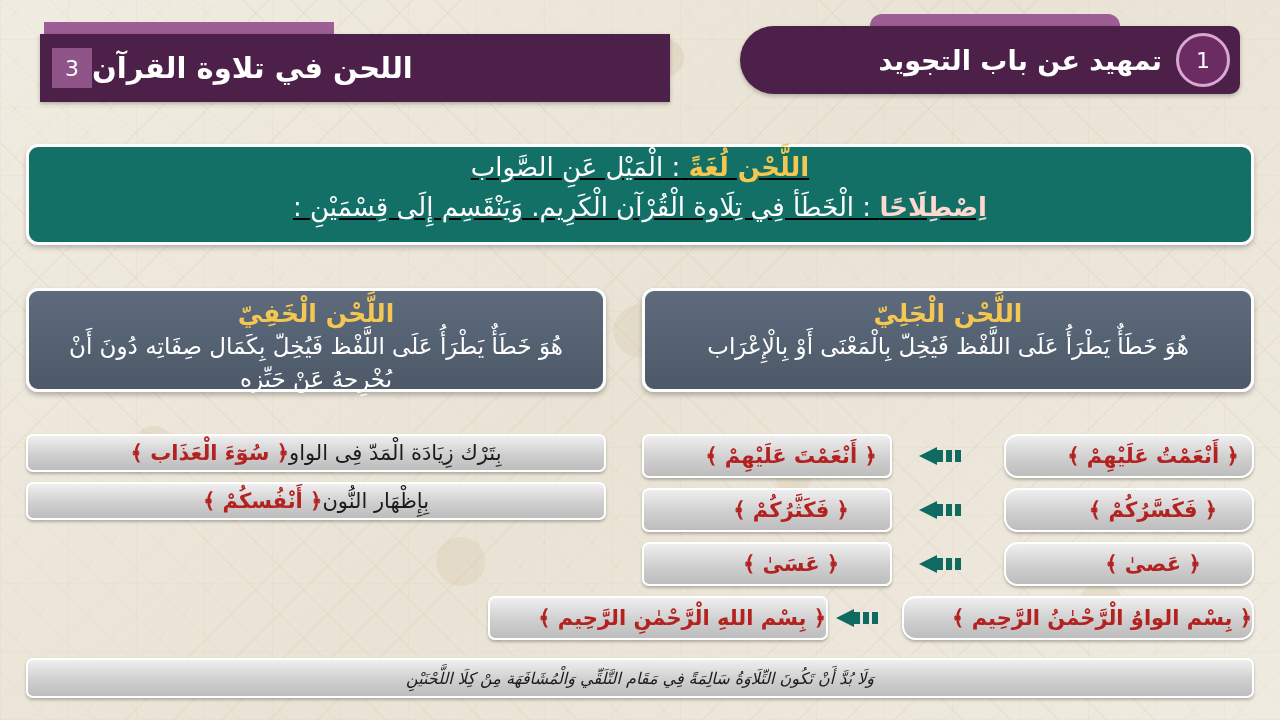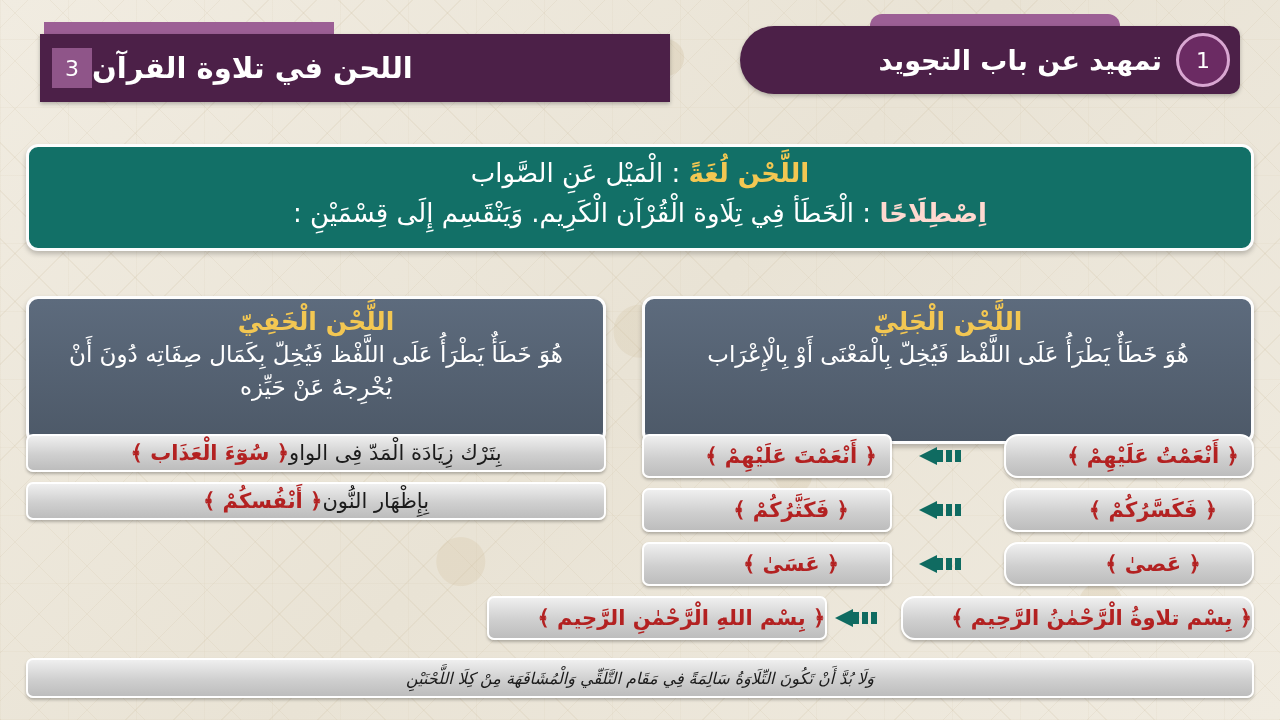--- a/index.html
+++ b/index.html
@@ -88,34 +88,35 @@
     width: 290px; height: 16px;
     background: #9c5f95;
   }
 
   
   .defbox {
     position: absolute; top: 144px; left: 26px; right: 26px;
     background: #127067;
     border: 3px solid #fdfdfd;
     border-radius: 12px;
-    padding: 6px 24px 14px;
+    padding: 0 24px 14px;
     box-shadow: 0 3px 5px rgba(0,0,0,0.22);
+    text-decoration: underline;
   }
   .defline {
     text-align: center; color: #ffffff;
     font-size: 26px; line-height: 1.55; white-space: nowrap;
   }
   .kw { color: #f3c752; font-weight: bold; }
   .kw2 { color: #ffd9d0; font-weight: bold; }
 
   
   .card {
-    position: absolute; top: 296px;
-    height: 148px;
+    position: absolute; top: 288px;
+    height: 104px;
     background: linear-gradient(180deg, #5d6b7d 0%, #4d5968 100%);
     border: 3px solid #fdfdfd;
     border-radius: 12px;
     box-shadow: 0 3px 5px rgba(0,0,0,0.25);
     padding: 8px 16px;
     text-align: center;
   }
   .card.left  { left: 26px;  width: 580px; }
   .card.right { right: 26px; width: 612px; }
   .card h3 {
@@ -261,21 +262,21 @@
           <rect x="36" y="3" width="6" height="12" fill="#0f6b61"></rect>
         </svg>
       </div>
       <div class="pill wrong">
         <span class="ayah">﴿ عَسَىٰ ﴾</span>
       </div>
     </div>
 
     <div class="jali-row">
       <div class="pill right">
-        <span class="ayah">﴿ بِسْم تلاوةُ الْرَّحْمٰنُ الرَّحِيم ﴾</span>
+        <span class="ayah">﴿ بِسْم الواوُ الْرَّحْمٰنُ الرَّحِيم ﴾</span>
       </div>
       <div class="arrow">
         <svg width="58" height="18" viewBox="0 0 58 18" aria-hidden="true">
           <polygon points="0,9 18,0 18,18" fill="#0f6b61"></polygon>
           <rect x="18" y="3" width="6" height="12" fill="#0f6b61"></rect>
           <rect x="27" y="3" width="6" height="12" fill="#0f6b61"></rect>
           <rect x="36" y="3" width="6" height="12" fill="#0f6b61"></rect>
         </svg>
       </div>
       <div class="pill wrong">

